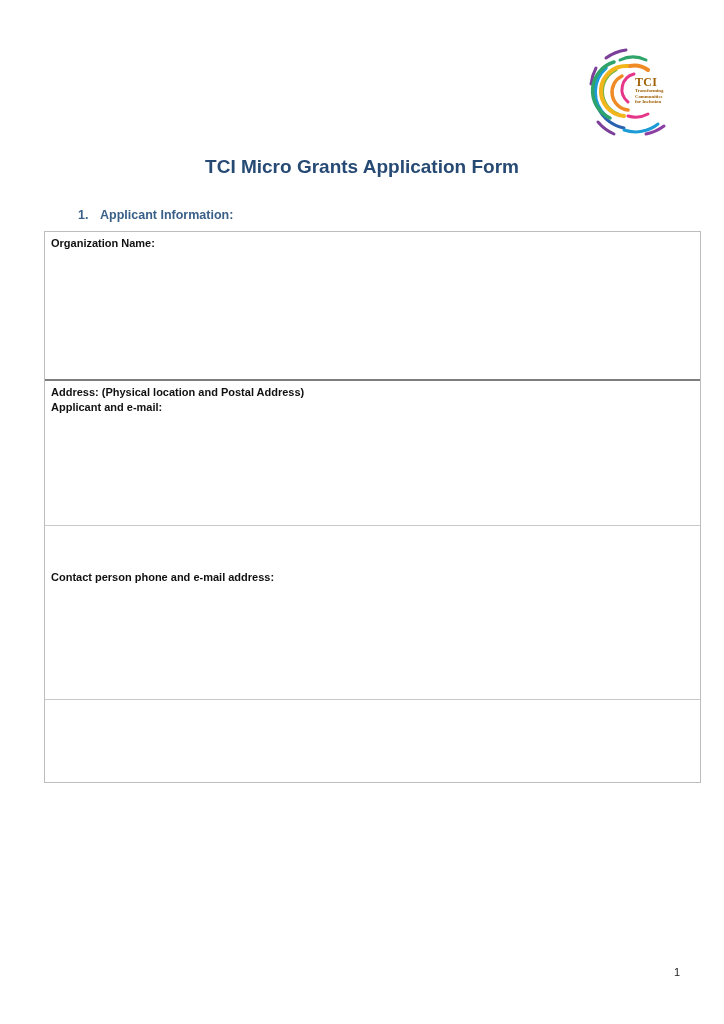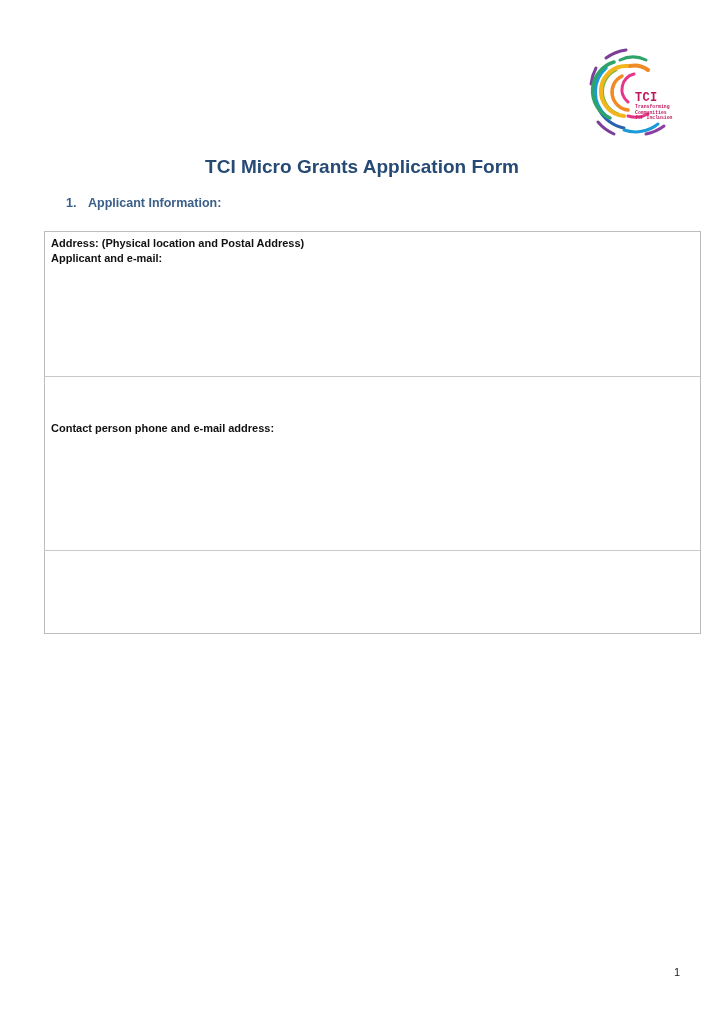--- a/index.html
+++ b/index.html
@@ -19,23 +19,23 @@
       position: absolute;
       left: 584px;
       top: 44px;
       width: 100px;
       height: 96px;
     }
     .logo svg { display: block; }
     .logo-text {
       position: absolute;
       left: 51px;
-      top: 48px;
-      font-family: Liberation Mono, monospace;
-      color: #be185d;
+      top: 32px;
+      font-family: Liberation Serif, serif;
+      color: #a16207;
       line-height: 1;
     }
     .logo-text .abbr {
       font-size: 12px;
       font-weight: bold;
       letter-spacing: 0.3px;
       display: block;
     }
     .logo-text .tag {
       font-size: 4.8px;
@@ -54,21 +54,21 @@
       color: #264a74;
       margin: 0;
     }
     .section-heading {
       position: absolute;
       left: 66px;
       top: 196px;
       font-size: 12.5px;
       font-weight: bold;
       color: #3a5f88;
-      margin: 0;
+      margin: 12px;
     }
     .section-heading .num {
       display: inline-block;
       width: 22px;
     }
     .form-table {
       position: absolute;
       left: 44px;
       top: 231px;
       width: 657px;
@@ -148,20 +148,24 @@
   </div>
 </div>
 
 <h1 class="title">TCI Micro Grants Application Form</h1>
 
 <h2 class="section-heading">
   <span class="num">1.</span><span>Applicant Information:</span>
 </h2>
 
 <div class="form-table">
+  <div class="form-row thick-bottom" style="height:149px;">
+    <span class="form-label">Organization Name:</span>
+    <textarea class="form-field" style=""></textarea>
+  </div>
   <div class="form-row two-line" style="height:145px;">
     <span class="form-label">Address: (Physical location and Postal Address)</span>
     <span class="form-label">Applicant and e-mail:</span>
     <textarea class="form-field" style=""></textarea>
   </div>
   <div class="form-row" style="height:134px;margin-top:40px;">
     <span class="form-label">Contact person phone and e-mail address:</span>
     <textarea class="form-field" style=""></textarea>
   </div>
   <div class="form-row" style="height:82px;">

